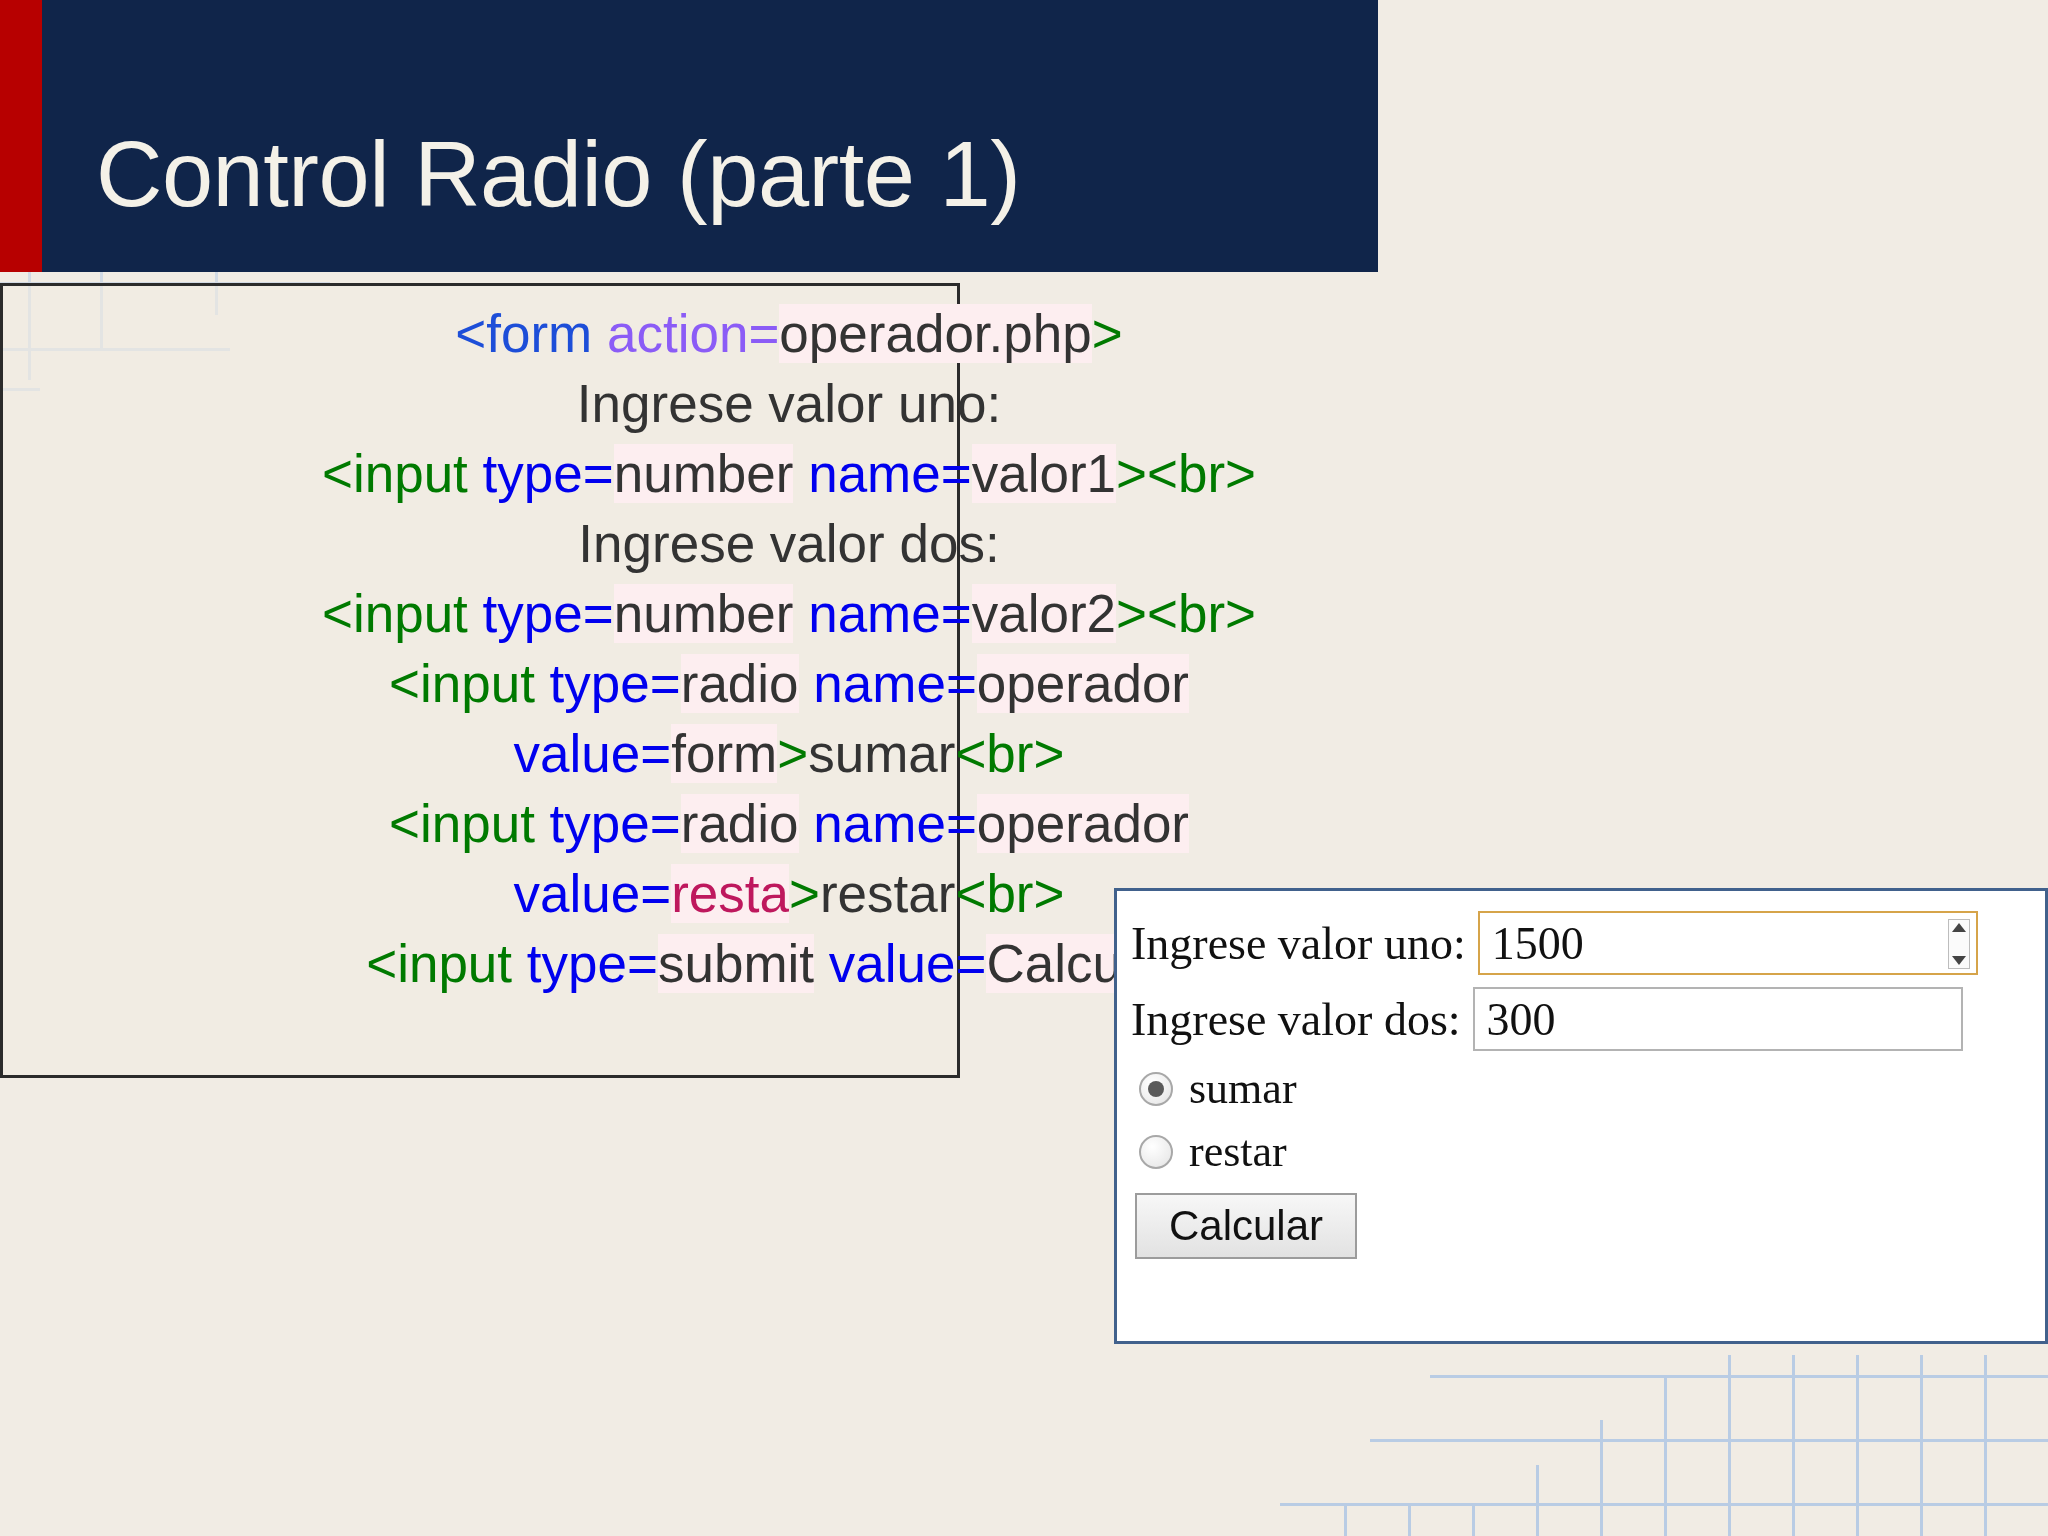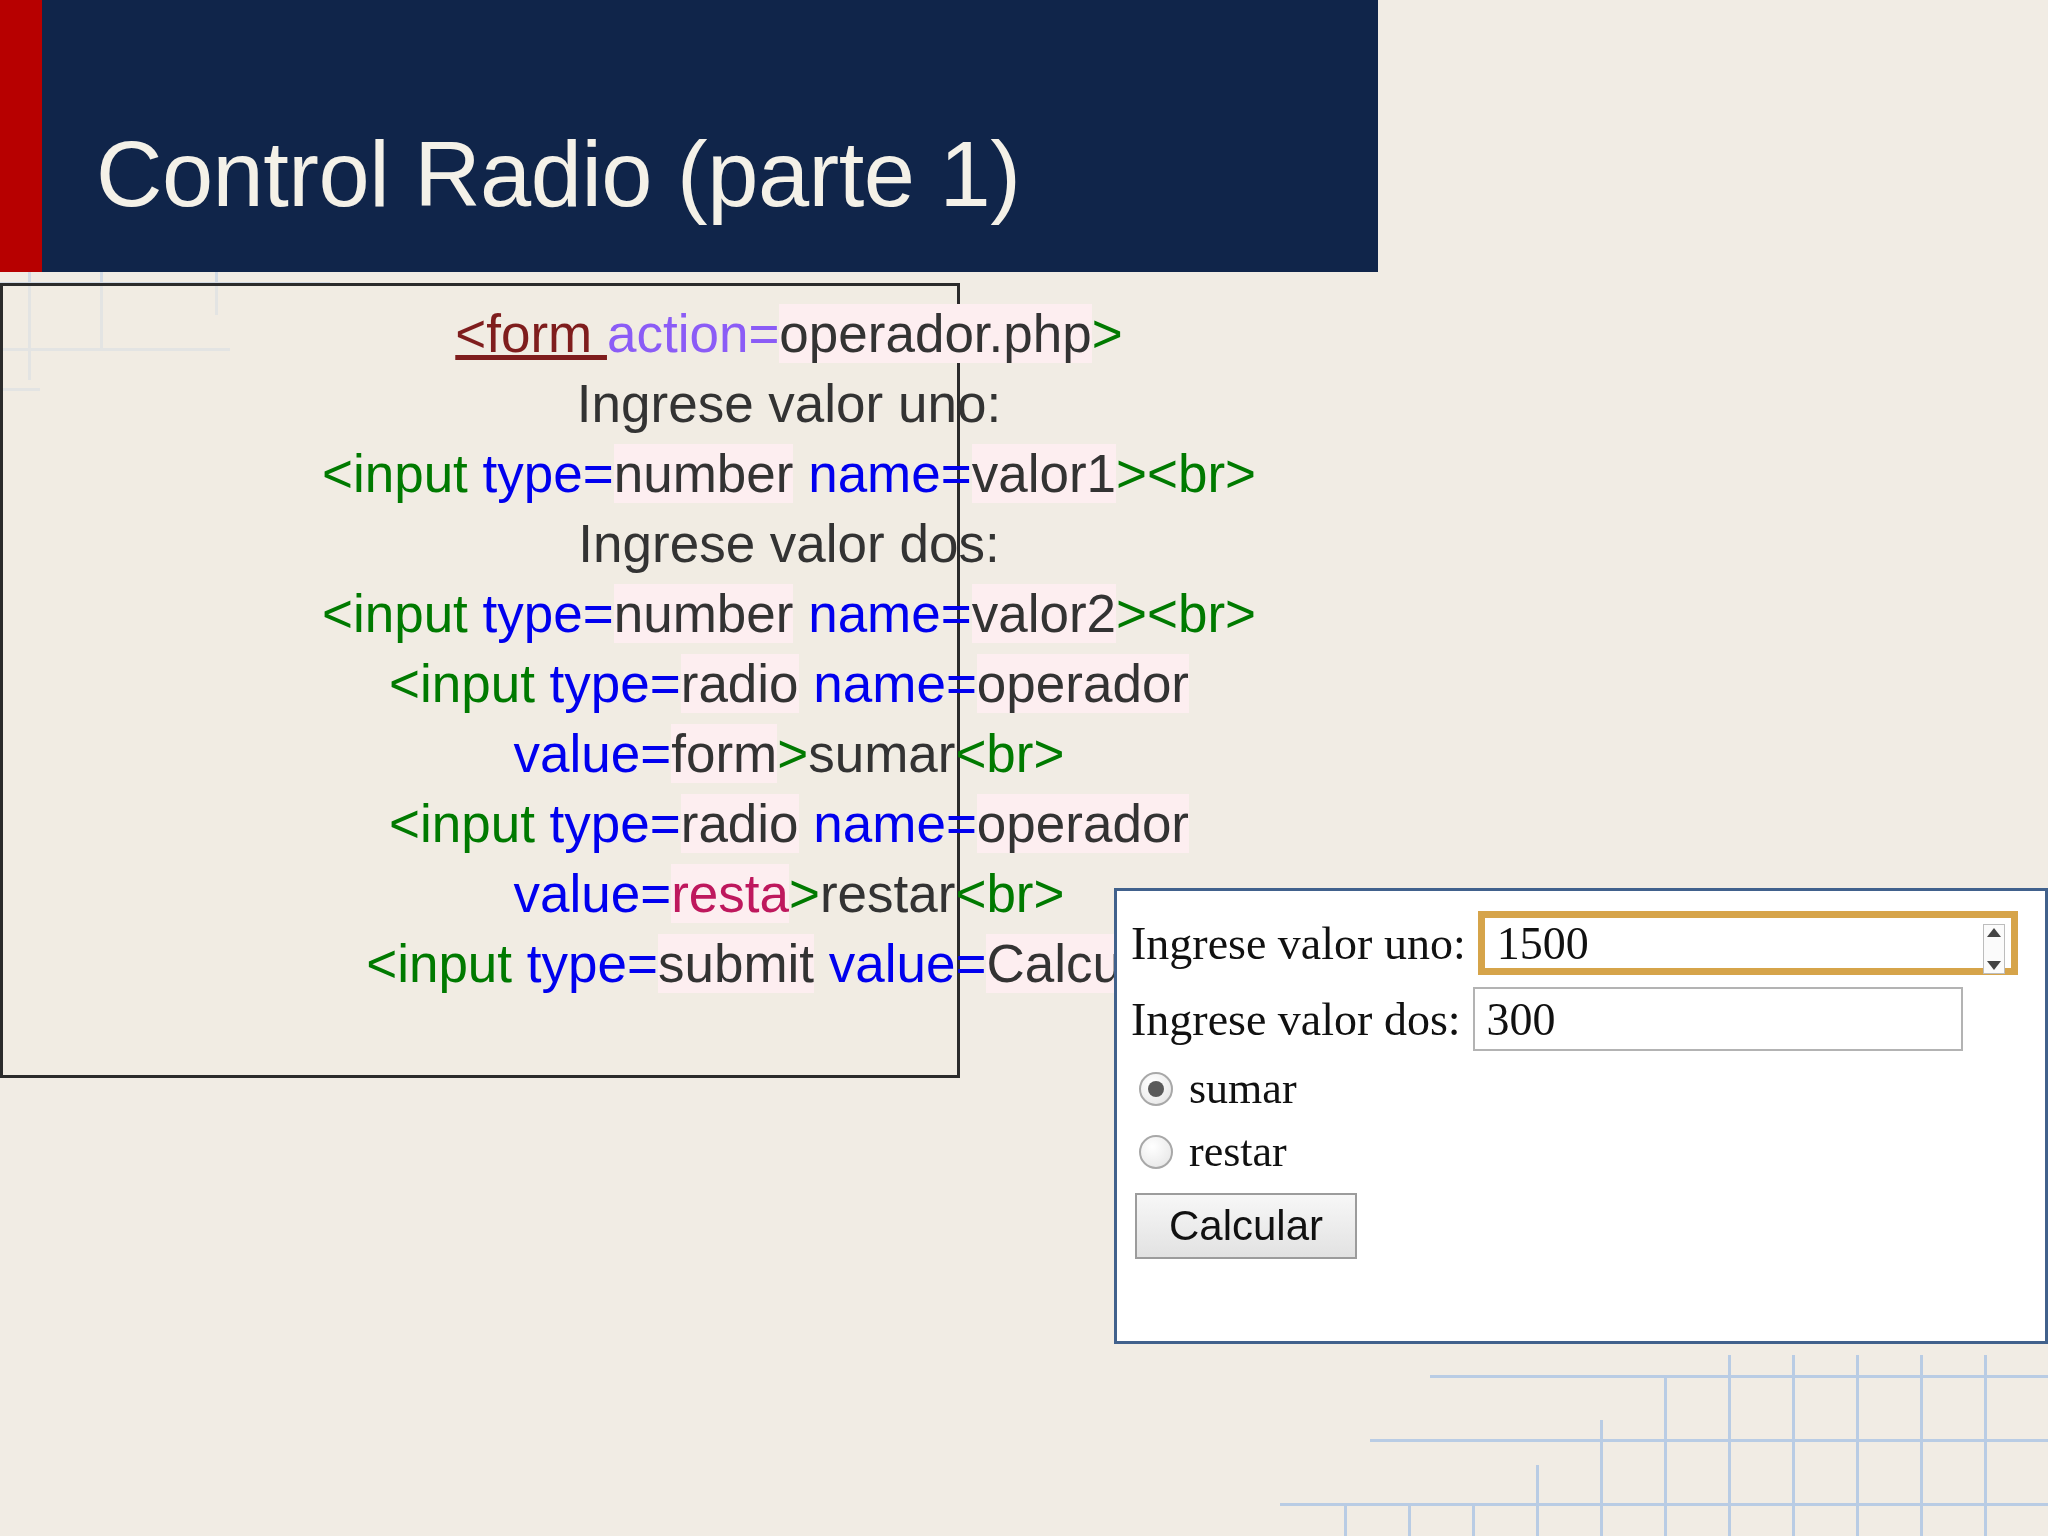--- a/index.html
+++ b/index.html
@@ -118,22 +118,22 @@
     box-sizing: border-box;
     background: #ffffff;
     display: flex;
     align-items: center;
     font-family: "Liberation Serif", serif;
     font-size: 46px;
     color: #111111;
     padding-left: 12px;
   }
   #field-uno {
-    width: 540px;
-    border: 7px solid #0f172a;
+    width: 500px;
+    border: 2px solid #0f172a;
   }
   #field-dos {
     width: 490px;
     border: 2px solid #b3b3b3;
   }
   .spinner {
     position: absolute;
     right: 6px;
     top: 6px;
     width: 22px;
@@ -229,21 +229,21 @@
       <div class="gl-v" style="left: 64px; top: 158px; height: 33px;"></div>
     </div>
 
   <div id="title-bar" style="background: rgb(16, 37, 74);">
     <div id="title-accent" style="background: rgb(183, 0, 0);"></div>
   </div>
   <div id="title-text">Control Radio (parte 1)</div>
 
   <div id="code-box"></div>
   <div id="code-lines">
-      <div class="code-line"><span class="tag" style="color: #7f1d1d; text-decoration: underline;">&lt;form </span><span class="attr" style="color: #8b5cf6;">action=</span><span class="val" style="color: rgb(51, 51, 51); background: rgb(253, 238, 240);">operador.php</span><span class="tag" style="color: rgb(0, 122, 0);">&gt;</span></div>
+      <div class="code-line"><span class="tag" style="color: #1d4ed8;">&lt;form </span><span class="attr" style="color: #8b5cf6;">action=</span><span class="val" style="color: rgb(51, 51, 51); background: rgb(253, 238, 240);">operador.php</span><span class="tag" style="color: rgb(0, 122, 0);">&gt;</span></div>
       <div class="code-line"><span class="plain" style="color: rgb(51, 51, 51);">Ingrese valor uno:</span></div>
       <div class="code-line"><span class="tag" style="color: rgb(0, 122, 0);">&lt;input </span><span class="attr" style="color: rgb(0, 0, 238);">type=</span><span class="val" style="color: rgb(51, 51, 51); background: rgb(253, 238, 240);">number</span><span class="plain" style="color: rgb(51, 51, 51);"> </span><span class="attr" style="color: rgb(0, 0, 238);">name=</span><span class="val" style="color: rgb(51, 51, 51); background: rgb(253, 238, 240);">valor1</span><span class="tag" style="color: rgb(0, 122, 0);">&gt;&lt;br&gt;</span></div>
       <div class="code-line"><span class="plain" style="color: rgb(51, 51, 51);">Ingrese valor dos:</span></div>
       <div class="code-line"><span class="tag" style="color: rgb(0, 122, 0);">&lt;input </span><span class="attr" style="color: rgb(0, 0, 238);">type=</span><span class="val" style="color: rgb(51, 51, 51); background: rgb(253, 238, 240);">number</span><span class="plain" style="color: rgb(51, 51, 51);"> </span><span class="attr" style="color: rgb(0, 0, 238);">name=</span><span class="val" style="color: rgb(51, 51, 51); background: rgb(253, 238, 240);">valor2</span><span class="tag" style="color: rgb(0, 122, 0);">&gt;&lt;br&gt;</span></div>
       <div class="code-line"><span class="tag" style="color: rgb(0, 122, 0);">&lt;input </span><span class="attr" style="color: rgb(0, 0, 238);">type=</span><span class="val" style="color: rgb(51, 51, 51); background: rgb(253, 238, 240);">radio</span><span class="plain" style="color: rgb(51, 51, 51);"> </span><span class="attr" style="color: rgb(0, 0, 238);">name=</span><span class="val" style="color: rgb(51, 51, 51); background: rgb(253, 238, 240);">operador</span></div>
       <div class="code-line"><span class="attr" style="color: rgb(0, 0, 238);">value=</span><span class="val" style="color: rgb(51, 51, 51); background: rgb(253, 238, 240);">form</span><span class="tag" style="color: rgb(0, 122, 0);">&gt;</span><span class="plain" style="color: rgb(51, 51, 51);">sumar</span><span class="tag" style="color: rgb(0, 122, 0);">&lt;br&gt;</span></div>
       <div class="code-line"><span class="tag" style="color: rgb(0, 122, 0);">&lt;input </span><span class="attr" style="color: rgb(0, 0, 238);">type=</span><span class="val" style="color: rgb(51, 51, 51); background: rgb(253, 238, 240);">radio</span><span class="plain" style="color: rgb(51, 51, 51);"> </span><span class="attr" style="color: rgb(0, 0, 238);">name=</span><span class="val" style="color: rgb(51, 51, 51); background: rgb(253, 238, 240);">operador</span></div>
       <div class="code-line"><span class="attr" style="color: rgb(0, 0, 238);">value=</span><span class="val" style="color: #be185d; background: rgb(253, 238, 240);">resta</span><span class="tag" style="color: rgb(0, 122, 0);">&gt;</span><span class="plain" style="color: rgb(51, 51, 51);">restar</span><span class="tag" style="color: rgb(0, 122, 0);">&lt;br&gt;</span></div>
       <div class="code-line"><span class="tag" style="color: rgb(0, 122, 0);">&lt;input </span><span class="attr" style="color: rgb(0, 0, 238);">type=</span><span class="val" style="color: rgb(51, 51, 51); background: rgb(253, 238, 240);">submit</span><span class="plain" style="color: rgb(51, 51, 51);"> </span><span class="attr" style="color: rgb(0, 0, 238);">value=</span><span class="val" style="color: rgb(51, 51, 51); background: rgb(253, 238, 240);">Calcular</span><span class="tag" style="color: rgb(0, 122, 0);">&gt;</span></div>
     </div>

